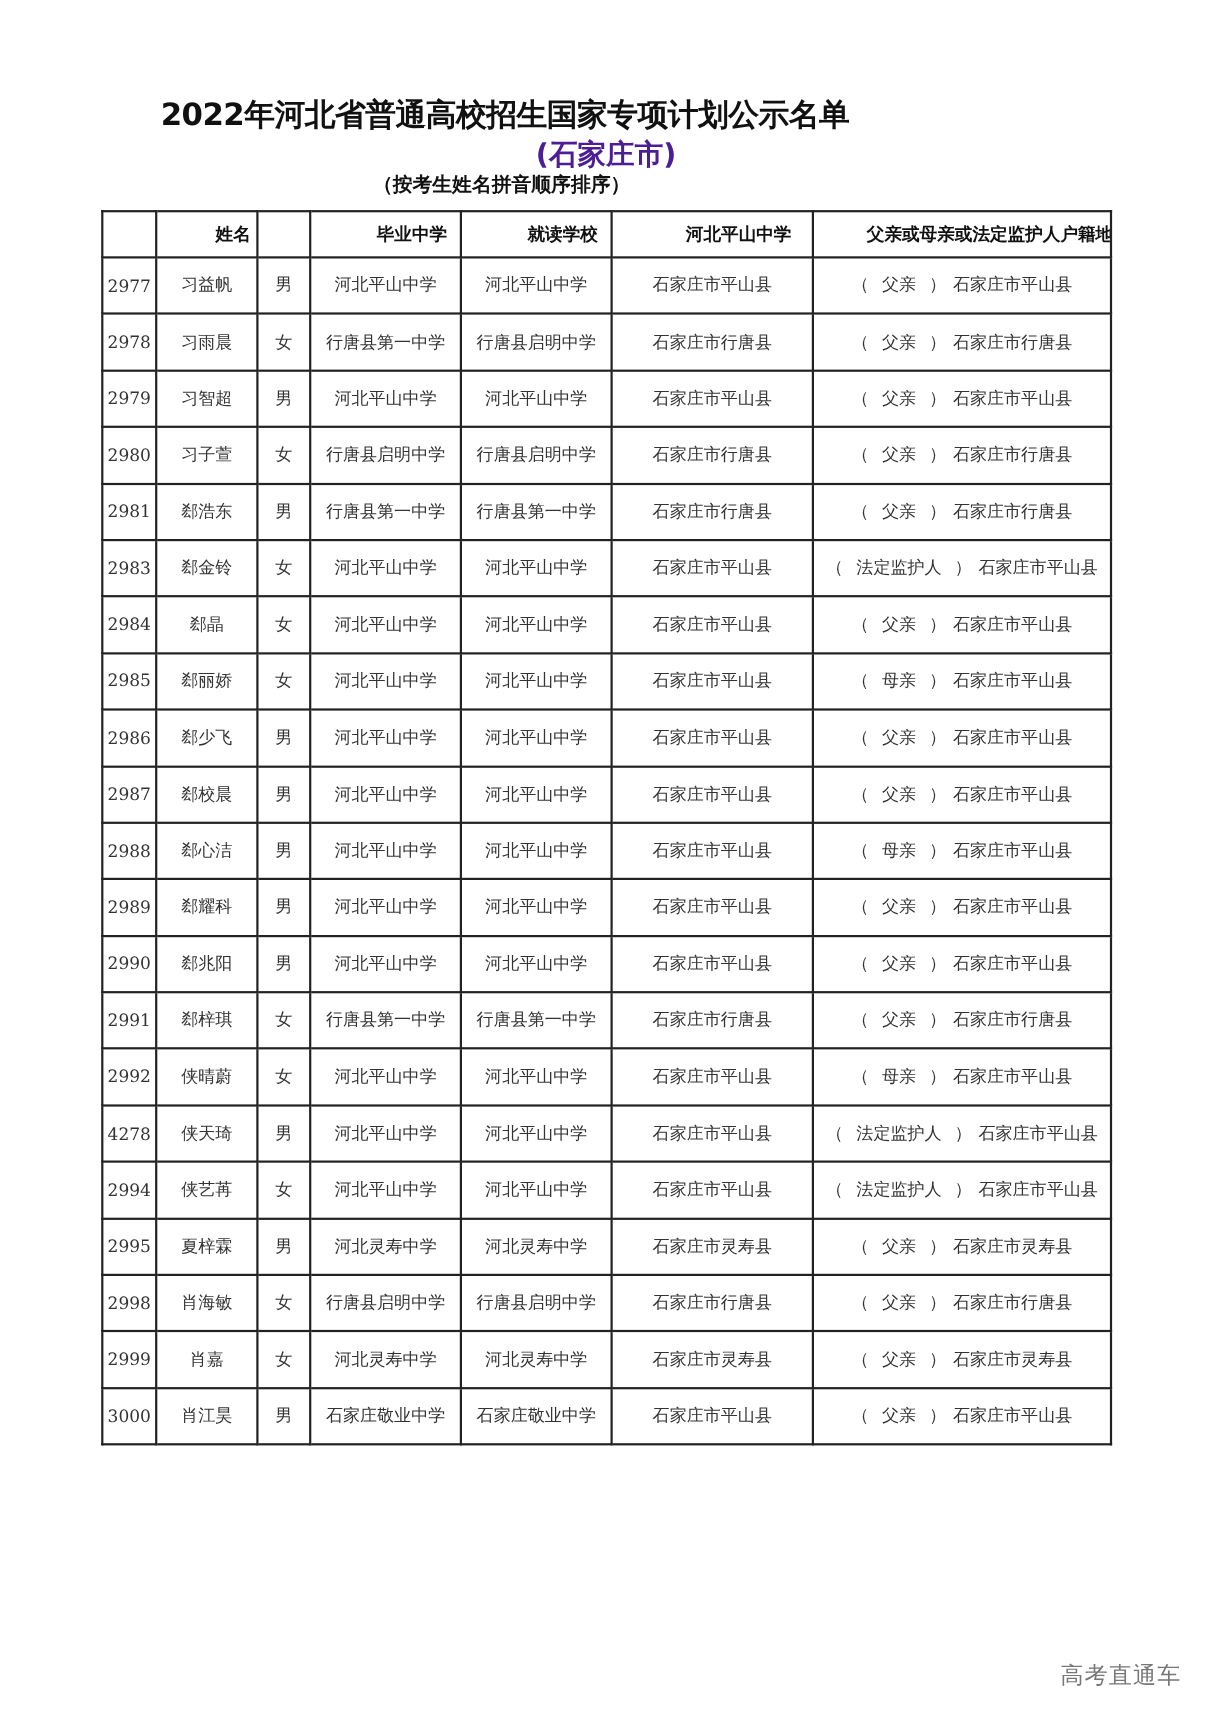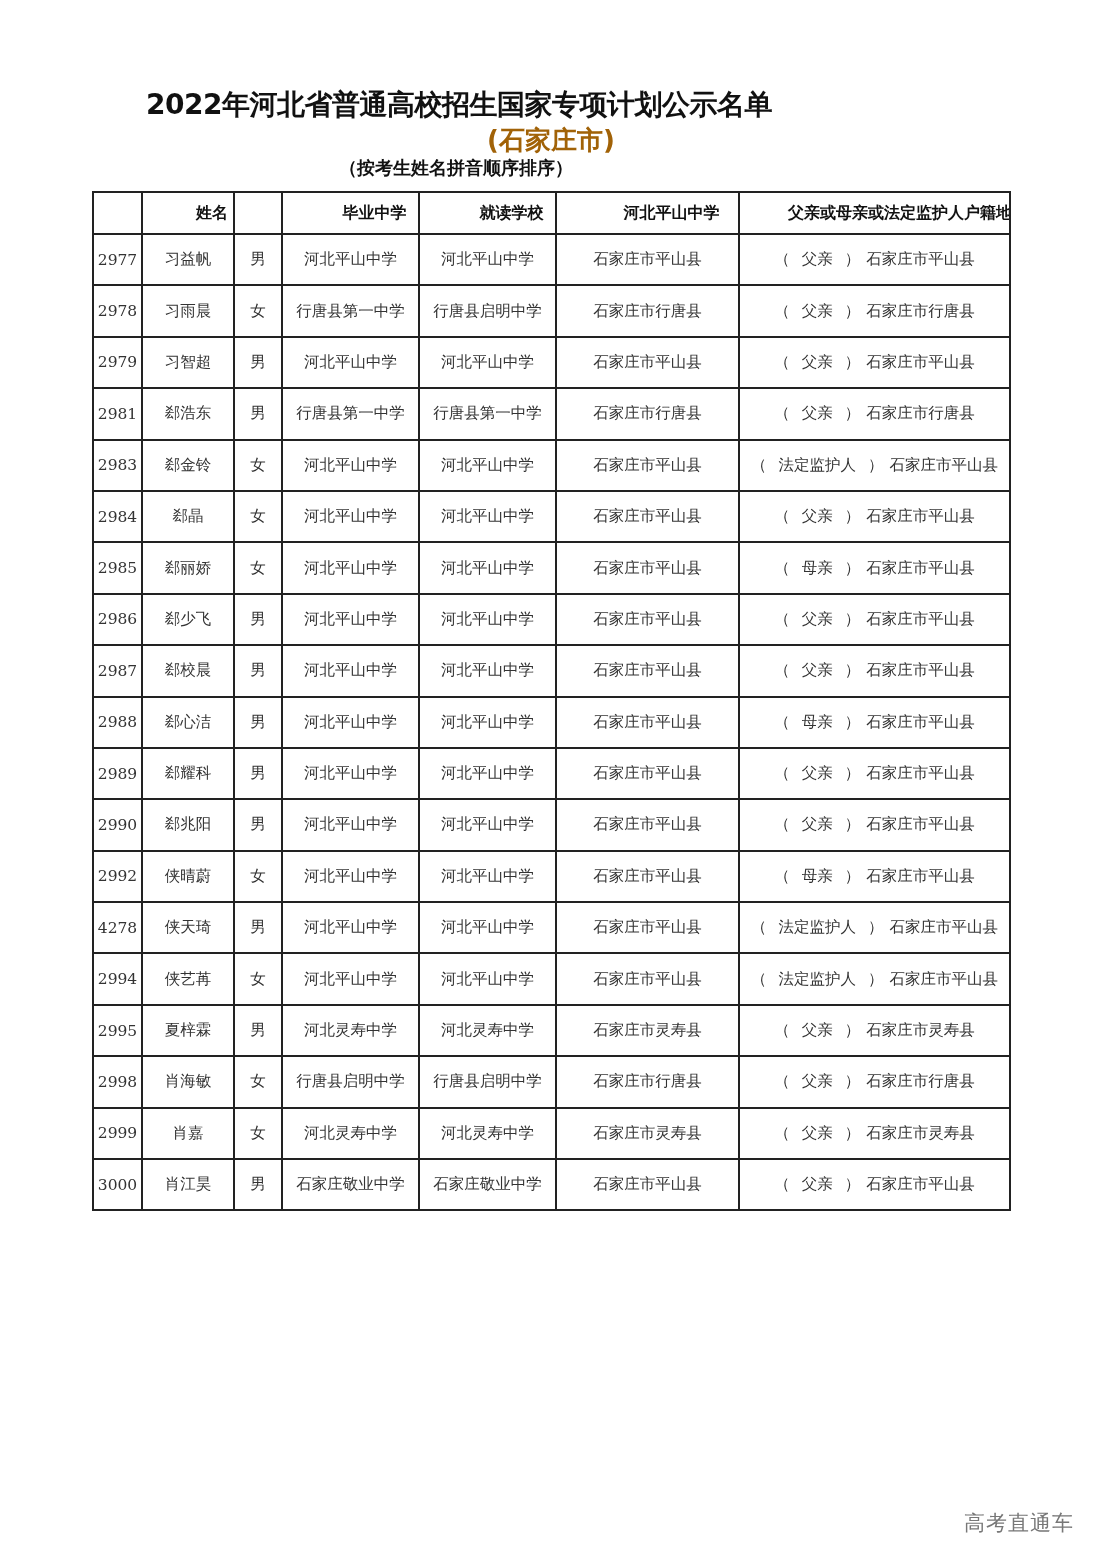--- a/index.html
+++ b/index.html
@@ -3,21 +3,21 @@
 <meta charset="utf-8">
 <style>
   html, body { margin: 0; padding: 0; background: #ffffff; }
   body { width: 1102px; height: 1559px; position: relative; overflow: hidden;
          font-family: "DejaVu Serif", "Liberation Serif", serif; color: #222; }
   .title { position: absolute; left: 0; width: 918px; text-align: center; top: 86px;
            font-family: "DejaVu Sans", "Liberation Sans", sans-serif; font-weight: bold;
            font-size: 28px; letter-spacing: -0.5px; color: #111; }
   .subtitle { position: absolute; left: 0; width: 1102px; text-align: center; top: 123px;
            font-family: "DejaVu Sans", "Liberation Sans", sans-serif; font-weight: bold;
-           font-size: 26px; color: #a16207; }
+           font-size: 26px; color: #4c1d95; }
   .note { position: absolute; left: 0; width: 912px; text-align: center; top: 156px;
            font-family: "DejaVu Sans", "Liberation Sans", sans-serif; font-weight: bold;
            font-size: 18px; color: #111; }
   table.roster { position: absolute; left: 92px; top: 191px; border-collapse: collapse;
                  table-layout: fixed; width: 917px; }
   table.roster th, table.roster td { border: 2px solid #222; text-align: center;
                  vertical-align: middle; padding: 0; overflow: hidden; white-space: nowrap; }
   table.roster th { height: 40px; font-family: "DejaVu Sans", "Liberation Sans", sans-serif;
                  font-weight: bold; font-size: 16px; color: #111; padding-left: 48px; }
   table.roster td { height: 49.4px; font-size: 15.5px; color: #333; }
@@ -77,20 +77,29 @@
       <tr>
         <td class="seq">2979</td>
         <td>习智超</td>
         <td>男</td>
         <td>河北平山中学</td>
         <td>河北平山中学</td>
         <td>石家庄市平山县</td>
         <td><span class="rel-open">（</span><span>父亲</span><span class="rel-close">）</span><span>石家庄市平山县</span></td>
       </tr>
       <tr>
+        <td class="seq">2980</td>
+        <td>习子萱</td>
+        <td>女</td>
+        <td>行唐县启明中学</td>
+        <td>行唐县启明中学</td>
+        <td>石家庄市行唐县</td>
+        <td><span class="rel-open">（</span><span>父亲</span><span class="rel-close">）</span><span>石家庄市行唐县</span></td>
+      </tr>
+      <tr>
         <td class="seq">2981</td>
         <td>郄浩东</td>
         <td>男</td>
         <td>行唐县第一中学</td>
         <td>行唐县第一中学</td>
         <td>石家庄市行唐县</td>
         <td><span class="rel-open">（</span><span>父亲</span><span class="rel-close">）</span><span>石家庄市行唐县</span></td>
       </tr>
       <tr>
         <td class="seq">2983</td>
@@ -158,20 +167,29 @@
       <tr>
         <td class="seq">2990</td>
         <td>郄兆阳</td>
         <td>男</td>
         <td>河北平山中学</td>
         <td>河北平山中学</td>
         <td>石家庄市平山县</td>
         <td><span class="rel-open">（</span><span>父亲</span><span class="rel-close">）</span><span>石家庄市平山县</span></td>
       </tr>
       <tr>
+        <td class="seq">2991</td>
+        <td>郄梓琪</td>
+        <td>女</td>
+        <td>行唐县第一中学</td>
+        <td>行唐县第一中学</td>
+        <td>石家庄市行唐县</td>
+        <td><span class="rel-open">（</span><span>父亲</span><span class="rel-close">）</span><span>石家庄市行唐县</span></td>
+      </tr>
+      <tr>
         <td class="seq">2992</td>
         <td>侠晴蔚</td>
         <td>女</td>
         <td>河北平山中学</td>
         <td>河北平山中学</td>
         <td>石家庄市平山县</td>
         <td><span class="rel-open">（</span><span>母亲</span><span class="rel-close">）</span><span>石家庄市平山县</span></td>
       </tr>
       <tr>
         <td class="seq">4278</td>

